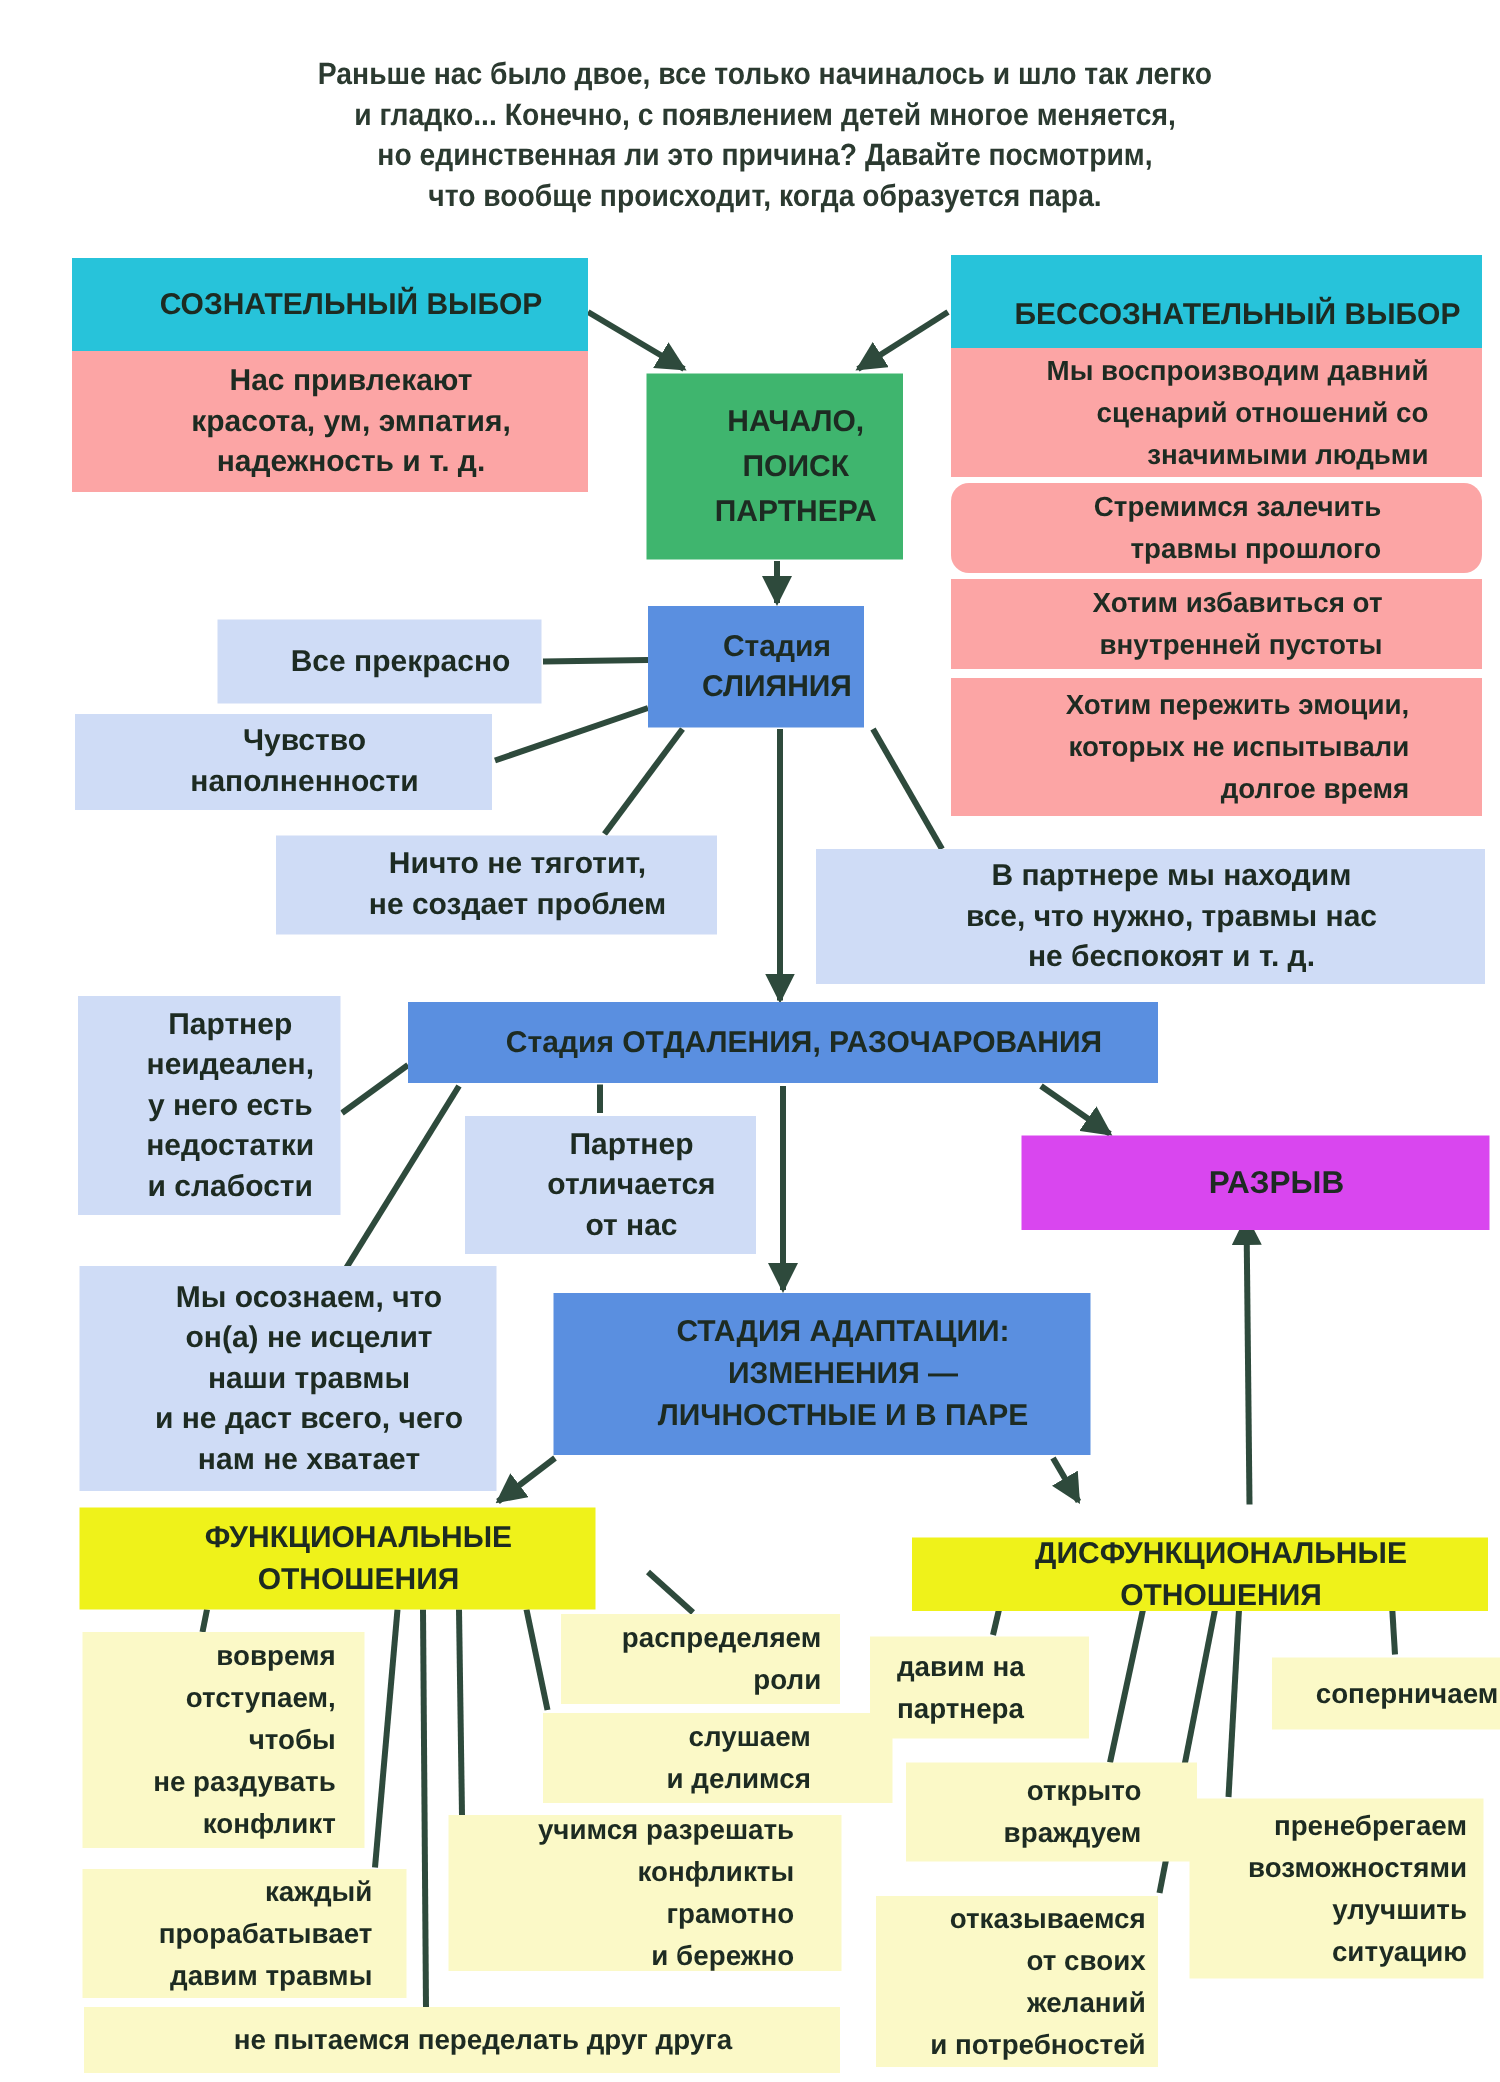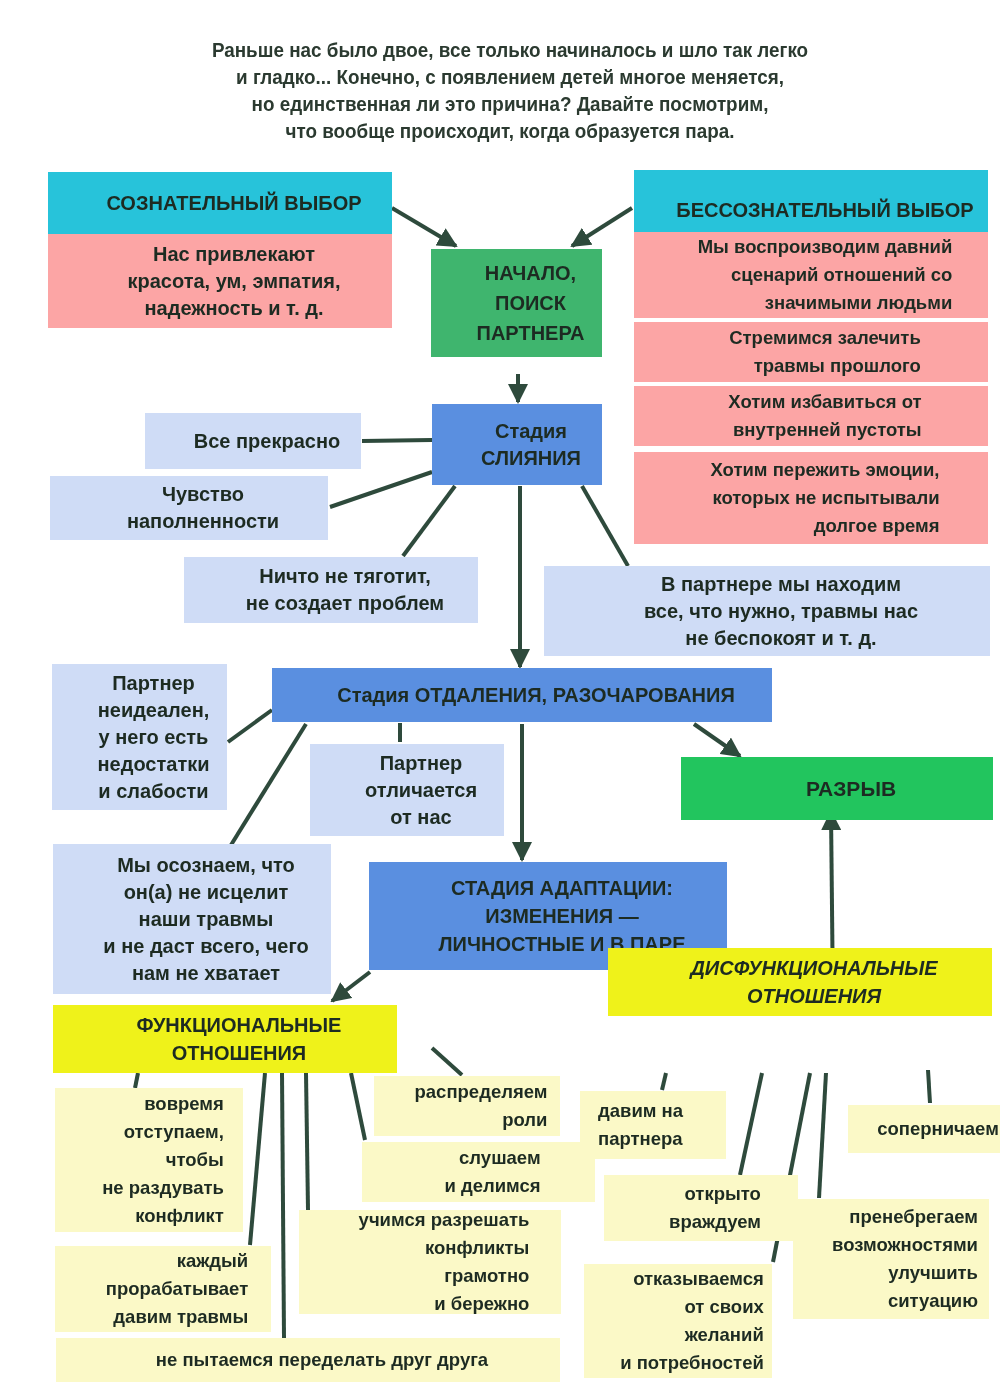--- a/index.html
+++ b/index.html
@@ -16,21 +16,21 @@
   .box {
     position: absolute; display: flex; align-items: center; justify-content: center;
     text-align: center; font-weight: bold; box-sizing: border-box; color: #1d2b22;
     font-family: "Liberation Sans", "DejaVu Sans", sans-serif; white-space: pre-line; padding-left: 28px;
   }
   .cyan-dark { background: #27c3da; }
   .cyan-light { background: #fca5a5; }
   .green { background: #3fb56e; }
   .blue { background: #5a8fe0; }
   .lav { background: #cfdcf6; }
-  .orange { background: #22c55e; text-align: right; }
+  .orange { background: #d946ef; text-align: right; }
   .yellow { background: #eff21a; }
   .ylight { background: #fbf9c7; }
   .t20 { font-size: 20px; line-height: 27px; }
   .t18 { font-size: 18.5px; line-height: 28px; text-align: right; }
   svg.lines { position: absolute; left: 0; top: 0; width: 1000px; height: 1388px; }
 </style>
 </head>
 <body>
 
 <svg class="lines" viewBox="0 0 1000 1388">
@@ -89,33 +89,33 @@
 
 <div class="box cyan-dark t20" style="left:48px;top:172px;width:344px;height:62px;font-size:20px;">СОЗНАТЕЛЬНЫЙ ВЫБОР</div>
 <div class="box cyan-light t20" style="left:48px;top:234px;width:344px;height:94px;">Нас привлекают
 красота, ум, эмпатия,
 надежность и т. д.</div>
 
 <div class="box cyan-dark" style="left:634px;top:170px;width:354px;height:80px;font-size:20px;">БЕССОЗНАТЕЛЬНЫЙ ВЫБОР</div>
 <div class="box cyan-light t18" style="left:634px;top:232px;width:354px;height:86px;">Мы воспроизводим давний
 сценарий отношений со
 значимыми людьми</div>
-<div class="box cyan-light t18" style="left:634px;top:322px;width:354px;height:60px;">Стремимся залечить
+<div class="box cyan-light t18" style="left:634px;top:322px;width:354px;height:60px;border-radius:12px;">Стремимся залечить
 травмы прошлого</div>
 <div class="box cyan-light t18" style="left:634px;top:386px;width:354px;height:60px;">Хотим избавиться от
 внутренней пустоты</div>
 <div class="box cyan-light t18" style="left:634px;top:452px;width:354px;height:92px;">Хотим пережить эмоции,
 которых не испытывали
 долгое время</div>
 
-<div class="box green t20" style="left:431px;top:249px;width:171px;height:108px;line-height:30px;">НАЧАЛО,
+<div class="box green t20" style="left:431px;top:249px;width:171px;height:124px;line-height:30px;">НАЧАЛО,
 ПОИСК
 ПАРТНЕРА</div>
 
-<div class="box blue t20" style="left:432px;top:404px;width:170px;height:81px;">Стадия
+<div class="box blue t20" style="left:432px;top:404px;width:144px;height:81px;">Стадия
 СЛИЯНИЯ</div>
 <div class="box lav t20" style="left:145px;top:413px;width:216px;height:56px;">Все прекрасно</div>
 <div class="box lav t20" style="left:50px;top:476px;width:278px;height:64px;">Чувство
 наполненности</div>
 <div class="box lav t20" style="left:184px;top:557px;width:294px;height:66px;">Ничто не тяготит,
 не создает проблем</div>
 <div class="box lav t20" style="left:544px;top:566px;width:446px;height:90px;">В партнере мы находим
 все, что нужно, травмы нас
 не беспокоят и т. д.</div>
 
@@ -153,21 +153,21 @@
 и делимся</div>
 <div class="box ylight t18" style="left:299px;top:1210px;width:262px;height:104px;">учимся разрешать
 конфликты
 грамотно
 и бережно</div>
 <div class="box ylight t18" style="left:55px;top:1246px;width:216px;height:86px;">каждый
 прорабатывает
 давим травмы</div>
 <div class="box ylight t18" style="left:56px;top:1338px;width:504px;height:44px;">не пытаемся переделать друг друга</div>
 
-<div class="box yellow t20" style="left:608px;top:948px;width:384px;height:68px;line-height:28px;font-style:italic;">ДИСФУНКЦИОНАЛЬНЫЕ
+<div class="box yellow t20" style="left:608px;top:1025px;width:384px;height:49px;line-height:28px;">ДИСФУНКЦИОНАЛЬНЫЕ
 ОТНОШЕНИЯ</div>
 <div class="box ylight t18" style="left:580px;top:1091px;width:146px;height:68px;justify-content:flex-start;padding-left:18px;text-align:left;">давим на
 партнера</div>
 <div class="box ylight t18" style="left:848px;top:1105px;width:152px;height:48px;">соперничаем</div>
 <div class="box ylight t18" style="left:604px;top:1175px;width:194px;height:66px;">открыто
 враждуем</div>
 <div class="box ylight t18" style="left:793px;top:1199px;width:196px;height:120px;">пренебрегаем
 возможностями
 улучшить
 ситуацию</div>

